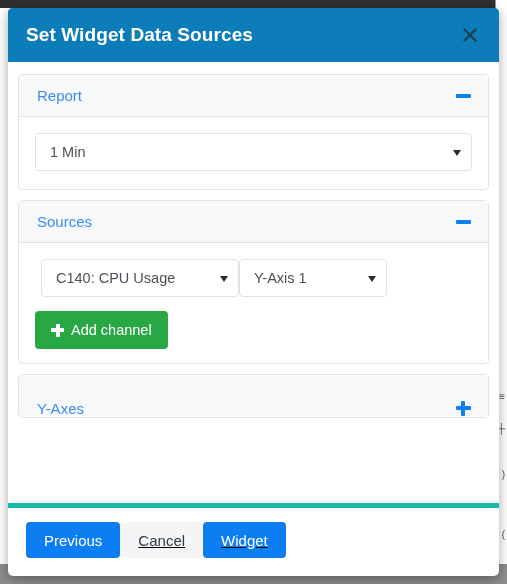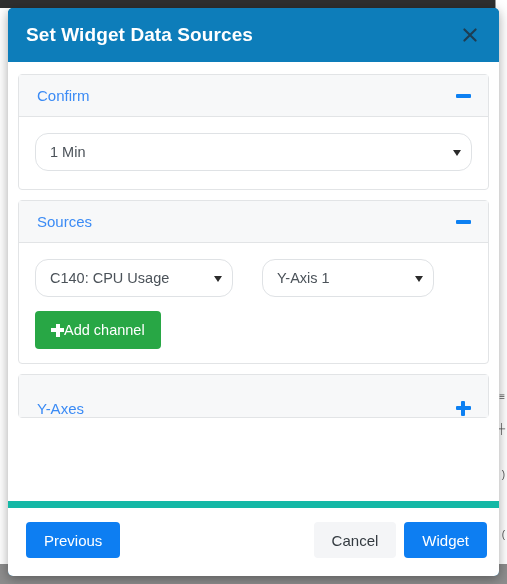--- a/index.html
+++ b/index.html
@@ -161,21 +161,21 @@
   .icon-plus::before { left: 0; top: 5.5px; width: 15px; height: 4px; }
   .icon-plus::after  { top: 0; left: 5.5px; height: 15px; width: 4px; }
 
   .panel-body { padding: 16px 16px 18px 16px; }
   .panel-body.row-body { padding: 16px 16px 14px 16px; }
 
   .select {
     position: relative;
     height: 38px;
     border: 1px solid #dfe2e5;
-    border-radius: 13px;
+    border-radius: 4px;
     background: #ffffff;
     display: flex;
     align-items: center;
     padding: 0 26px 0 14px;
     font-size: 14.5px;
     color: #4b5259;
     cursor: pointer;
     white-space: nowrap;
     overflow: hidden;
   }
@@ -186,68 +186,69 @@
     margin-top: -2px;
     width: 0; height: 0;
     border-left: 4.5px solid transparent;
     border-right: 4.5px solid transparent;
     border-top: 6px solid #2b2b2b;
   }
   .select-report { width: 100%; }
 
   .channel-row {
     display: flex;
-    gap: 29px;
+    gap: 0;
     margin-bottom: 14px;
+    margin-left: 6px;
   }
   .select-channel { width: 198px; }
-  .select-yaxis { width: 172px; }
+  .select-yaxis { width: 148px; }
 
   .btn {
     border: none;
     border-radius: 4px;
     font-size: 14.5px;
     cursor: pointer;
     font-family: "Liberation Sans", sans-serif;
     line-height: 1;
     display: inline-flex;
     align-items: center;
     justify-content: center;
   }
   .btn-add {
     background: #28a745;
     color: #ffffff;
     height: 38px;
     padding: 0 16px;
+    gap: 7px;
   }
   .plus-glyph {
     position: relative;
     display: inline-block;
     width: 13px;
     height: 13px;
   }
   .plus-glyph::before,
   .plus-glyph::after {
     content: "";
     position: absolute;
     background: #ffffff;
   }
   .plus-glyph::before { left: 0; top: 4.5px; width: 13px; height: 4px; }
   .plus-glyph::after  { top: 0; left: 4.5px; height: 13px; width: 4px; }
 
   .modal-footer {
     flex: 0 0 auto;
-    border-top: 7px solid #14b8a6;
+    border-top: 5px solid #14b8a6;
     padding: 14px 12px 18px 18px;
     display: flex;
     align-items: center;
-    justify-content: space-between;
-    background: #ffffff;
-  }
-  .footer-right { display: flex; align-items: center; gap: 8px; }
+    background: #ffffff;
+  }
+  .footer-right { display: flex; align-items: center; gap: 0; text-decoration: underline; }
   .btn-primary {
     background: #0d7ef2;
     color: #ffffff;
     height: 36px;
     padding: 0 18px;
     font-size: 15px;
   }
   .btn-light {
     background: #f4f5f7;
     color: #333a40;
@@ -286,21 +287,21 @@
       <svg width="16" height="16" viewBox="0 0 16 16" aria-hidden="true">
         <path d="M2.4 2.4 L13.6 13.6 M13.6 2.4 L2.4 13.6" stroke="#1e3d52" stroke-width="2.1" stroke-linecap="round"></path>
       </svg>
     </button>
   </div>
 
   <div class="modal-body">
 
     <div class="panel">
       <div class="panel-header">
-        <span class="panel-title">Confirm</span>
+        <span class="panel-title">Report</span>
         <span class="toggle-icon">
           <span class="icon-minus"></span>
         </span>
       </div>
       <div class="panel-body">
         <div class="select select-report">
           <span>1 Min</span>
           <span class="caret"></span>
         </div>
       </div>

